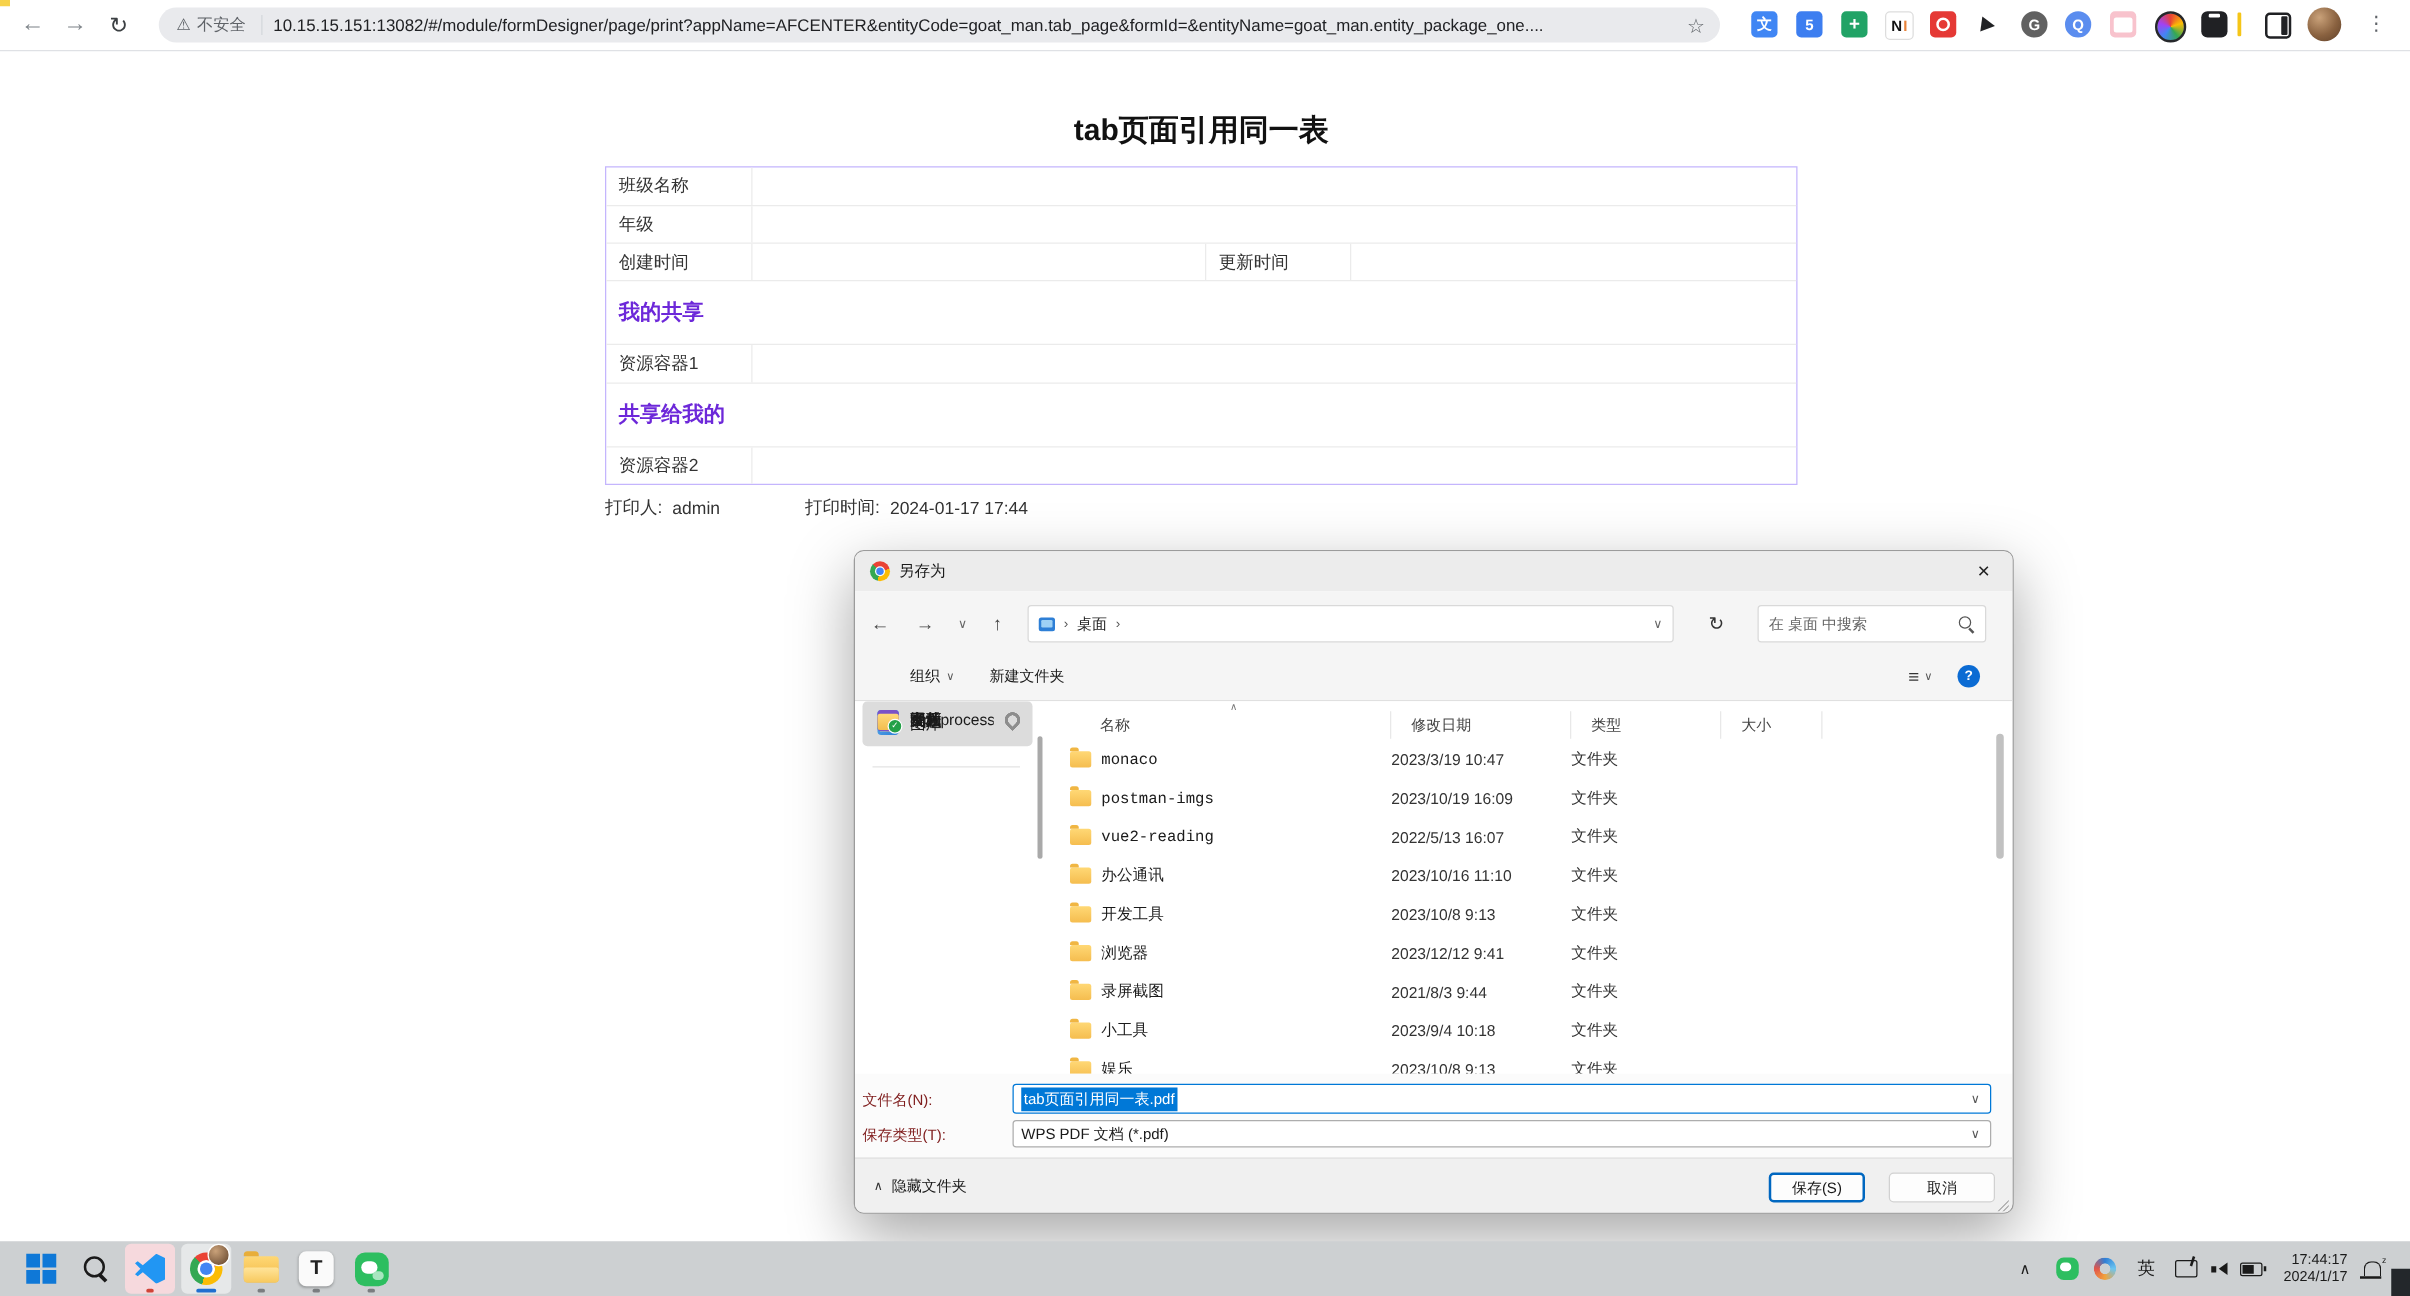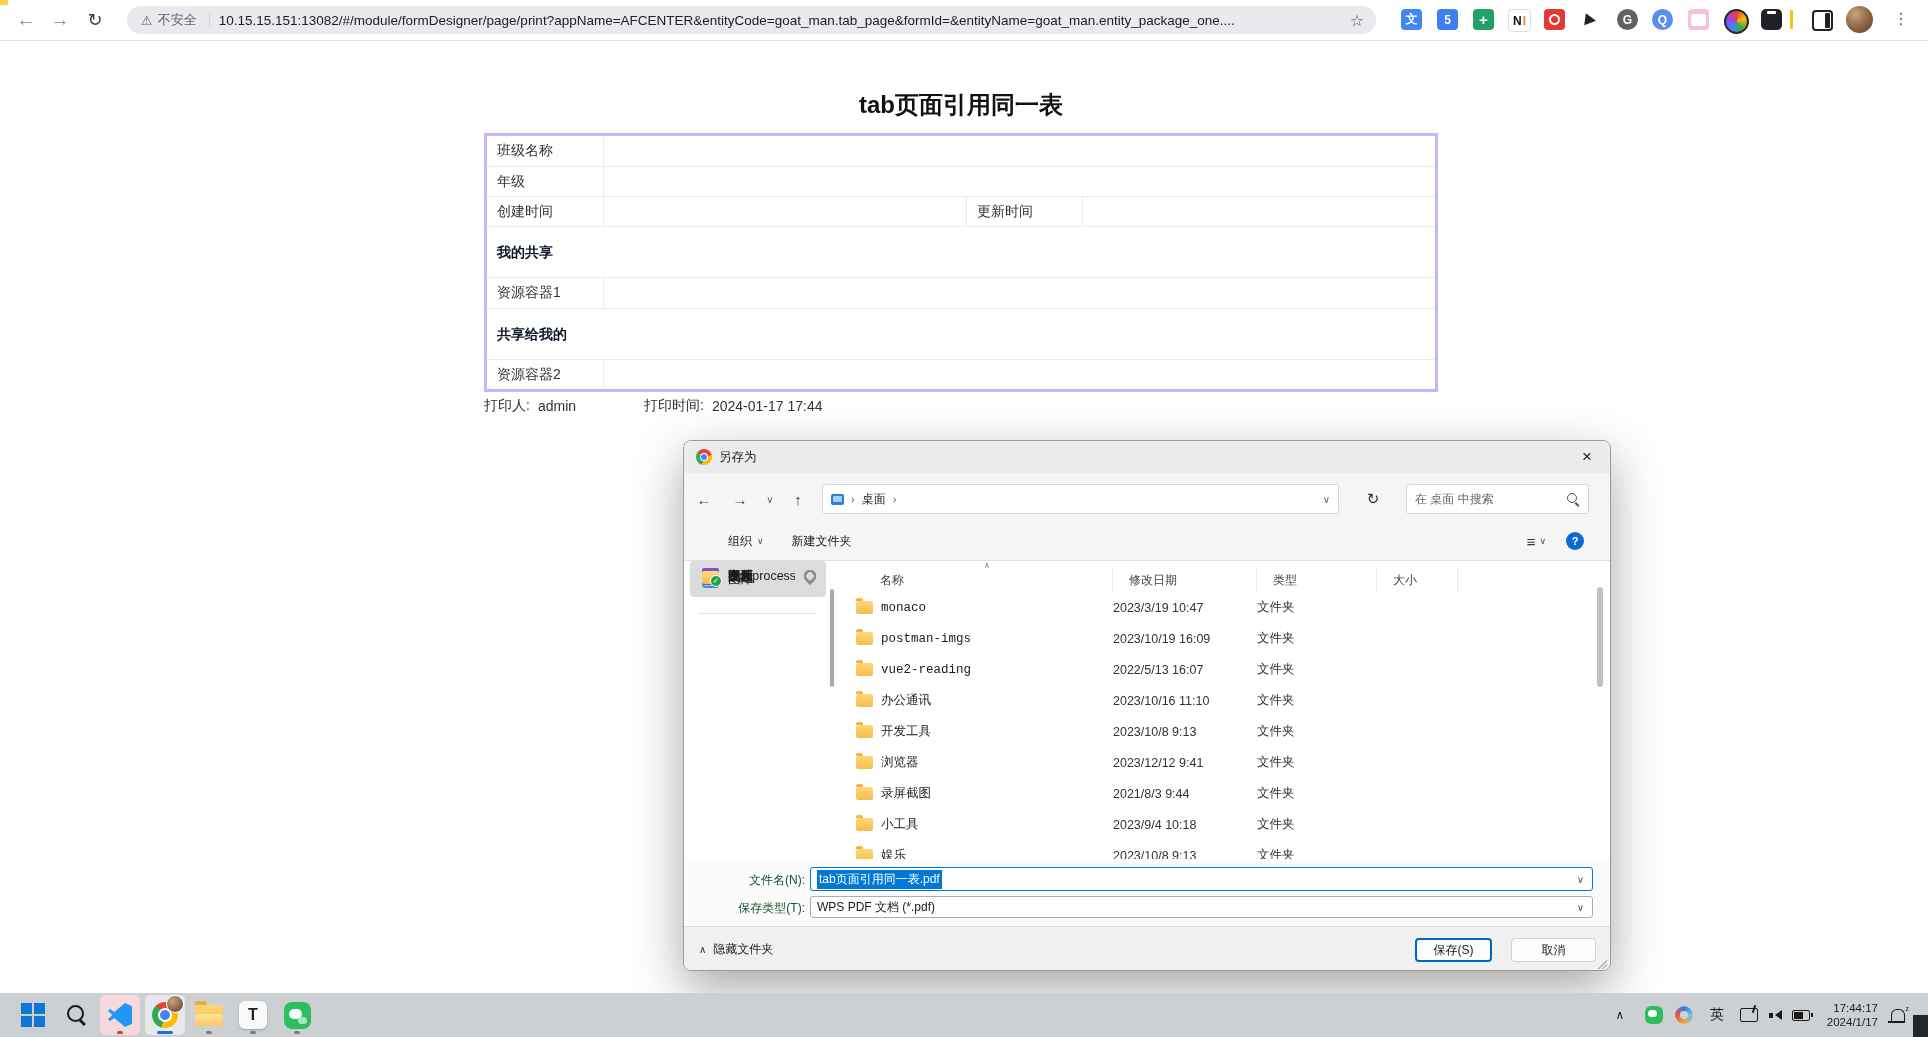--- a/index.html
+++ b/index.html
@@ -41,31 +41,31 @@
   .e-sidebar{position:absolute;left:1812px;top:10px;width:17px;height:17px;border:2.5px solid #202124;border-radius:4px;}
   .e-sidebar::after{content:"";position:absolute;top:1px;bottom:1px;right:1px;width:5px;background:#202124;border-radius:1px;}
   .avatar{position:absolute;left:1846px;top:6px;width:27px;height:27px;border-radius:50%;
           background:radial-gradient(circle at 35% 30%,#caa27a 0%,#8a6240 55%,#5d3f28 100%);}
   .kebab{position:absolute;left:1893px;top:9px;font-size:16px;color:#5f6368;}
 
   
   .page{position:absolute;left:0;top:40px;right:0;bottom:44px;background:#fff;}
   .doc-title{position:absolute;left:484px;top:49px;width:954px;height:32px;line-height:32px;text-align:center;
              font-size:24px;font-weight:bold;color:#111;}
-  .doc-table{position:absolute;left:484px;top:93px;width:954px;border:3px solid #c4b5fd;box-sizing:border-box;background:#fff;}
+  .doc-table{position:absolute;left:484px;top:93px;width:954px;border:1px solid #c4b5fd;box-sizing:border-box;background:#fff;}
   .t-row{display:flex;box-sizing:border-box;}
   .t-row + .t-row,.t-section + .t-row,.t-row + .t-section{border-top:1px solid #ebebeb;}
   .t-row.h30{height:30px;}
   .t-row.h31{height:31px;}
   .t-label{width:117px;flex:none;border-right:1px solid #ebebeb;box-sizing:border-box;padding-left:10px;
            font-size:14px;color:#333;display:flex;align-items:center;}
   .t-value{flex:1;}
   .t-value.v1{flex:none;width:362px;}
   .t-label.mid{border-left:none;}
-  .t-section{height:50px;line-height:50px;font-size:14px;font-weight:bold;padding-left:10px;color:#0f172a;}
+  .t-section{height:50px;line-height:50px;font-size:17px;font-weight:bold;padding-left:10px;color:#6d28d9;}
   .doc-footer{position:absolute;left:484px;top:356px;height:20px;display:flex;align-items:center;gap:8px;font-size:14px;color:#333;}
   .doc-footer .gap{width:52px;}
 
   
   .dialog{position:absolute;left:683px;top:440px;width:928px;height:531px;background:#fff;border:1px solid #9b9b9b;
           border-radius:8px;box-shadow:0 18px 50px rgba(0,0,0,.35);box-sizing:border-box;overflow:hidden;z-index:10;font-size:12px;}
   .dlg-titlebar{position:absolute;left:0;top:0;right:0;height:32px;background:#ececec;display:flex;align-items:center;padding-left:12px;gap:7px;}
   .dlg-title{font-size:12.5px;color:#1a1a1a;}
   .dlg-close{position:absolute;right:0;top:0;width:46px;height:32px;display:flex;align-items:center;justify-content:center;font-size:17px;color:#222;}
   .chrome-logo{width:16px;height:16px;border-radius:50%;position:relative;flex:none;
@@ -142,21 +142,21 @@
   .f-row{height:31px;display:flex;align-items:center;font-size:12.5px;color:#1a1a1a;}
   .f-name{width:262px;display:flex;align-items:center;gap:8px;padding-left:5px;box-sizing:border-box;font-family:Liberation Mono, monospace;}
   .f-date{width:144px;color:#333;}
   .f-type{width:120px;color:#333;}
   .fo{width:17px;height:13px;background:linear-gradient(#ffd875,#f5bd4f);border-radius:2px;position:relative;flex:none;}
   .fo::before{content:"";position:absolute;top:-3px;left:0;width:7px;height:3px;background:#f0b643;border-radius:2px 2px 0 0;}
   .list-scroll{position:absolute;right:7px;top:26px;width:6px;height:100px;background:#c1c1c1;border-radius:3px;}
 
   
   .dlg-bottom{position:absolute;left:0;top:418px;right:0;height:67px;background:#fbfbfb;}
-  .fn-label{position:absolute;width:115px;text-align:right;font-size:12px;color:#14532d;}
+  .fn-label{position:absolute;width:115px;text-align:left;font-size:12px;color:#7f1d1d;}
   .combo{position:absolute;left:126px;width:783px;background:#fff;border-radius:3px;box-sizing:border-box;
          display:flex;align-items:center;padding:0 22px 0 6px;font-size:12px;color:#1a1a1a;}
   .combo .chev{position:absolute;right:8px;font-size:10px;color:#555;}
   .combo.filename{top:8px;height:24px;border:1px solid #0078d7;}
   .combo.filetype{top:37px;height:22px;border:1px solid #adadad;}
   .sel-text{background:#0078d7;color:#fff;padding:1px 2px;}
   .fn-label.l1{top:13px;left:6px;}
   .fn-label.l2{top:41px;left:6px;}
   
   .dlg-strip{position:absolute;left:0;top:485px;right:0;height:46px;background:#f0f0f0;border-top:1px solid #dfdfdf;box-sizing:border-box;}

